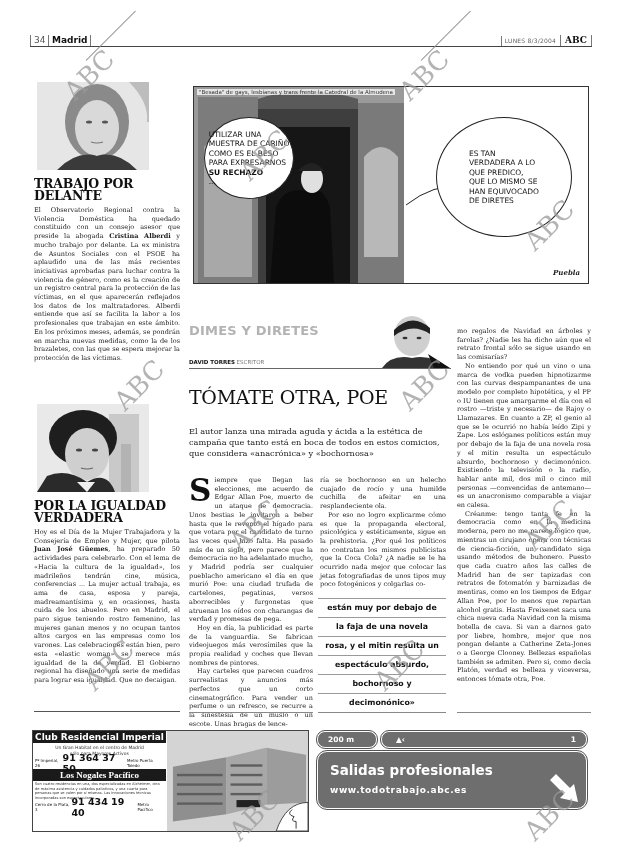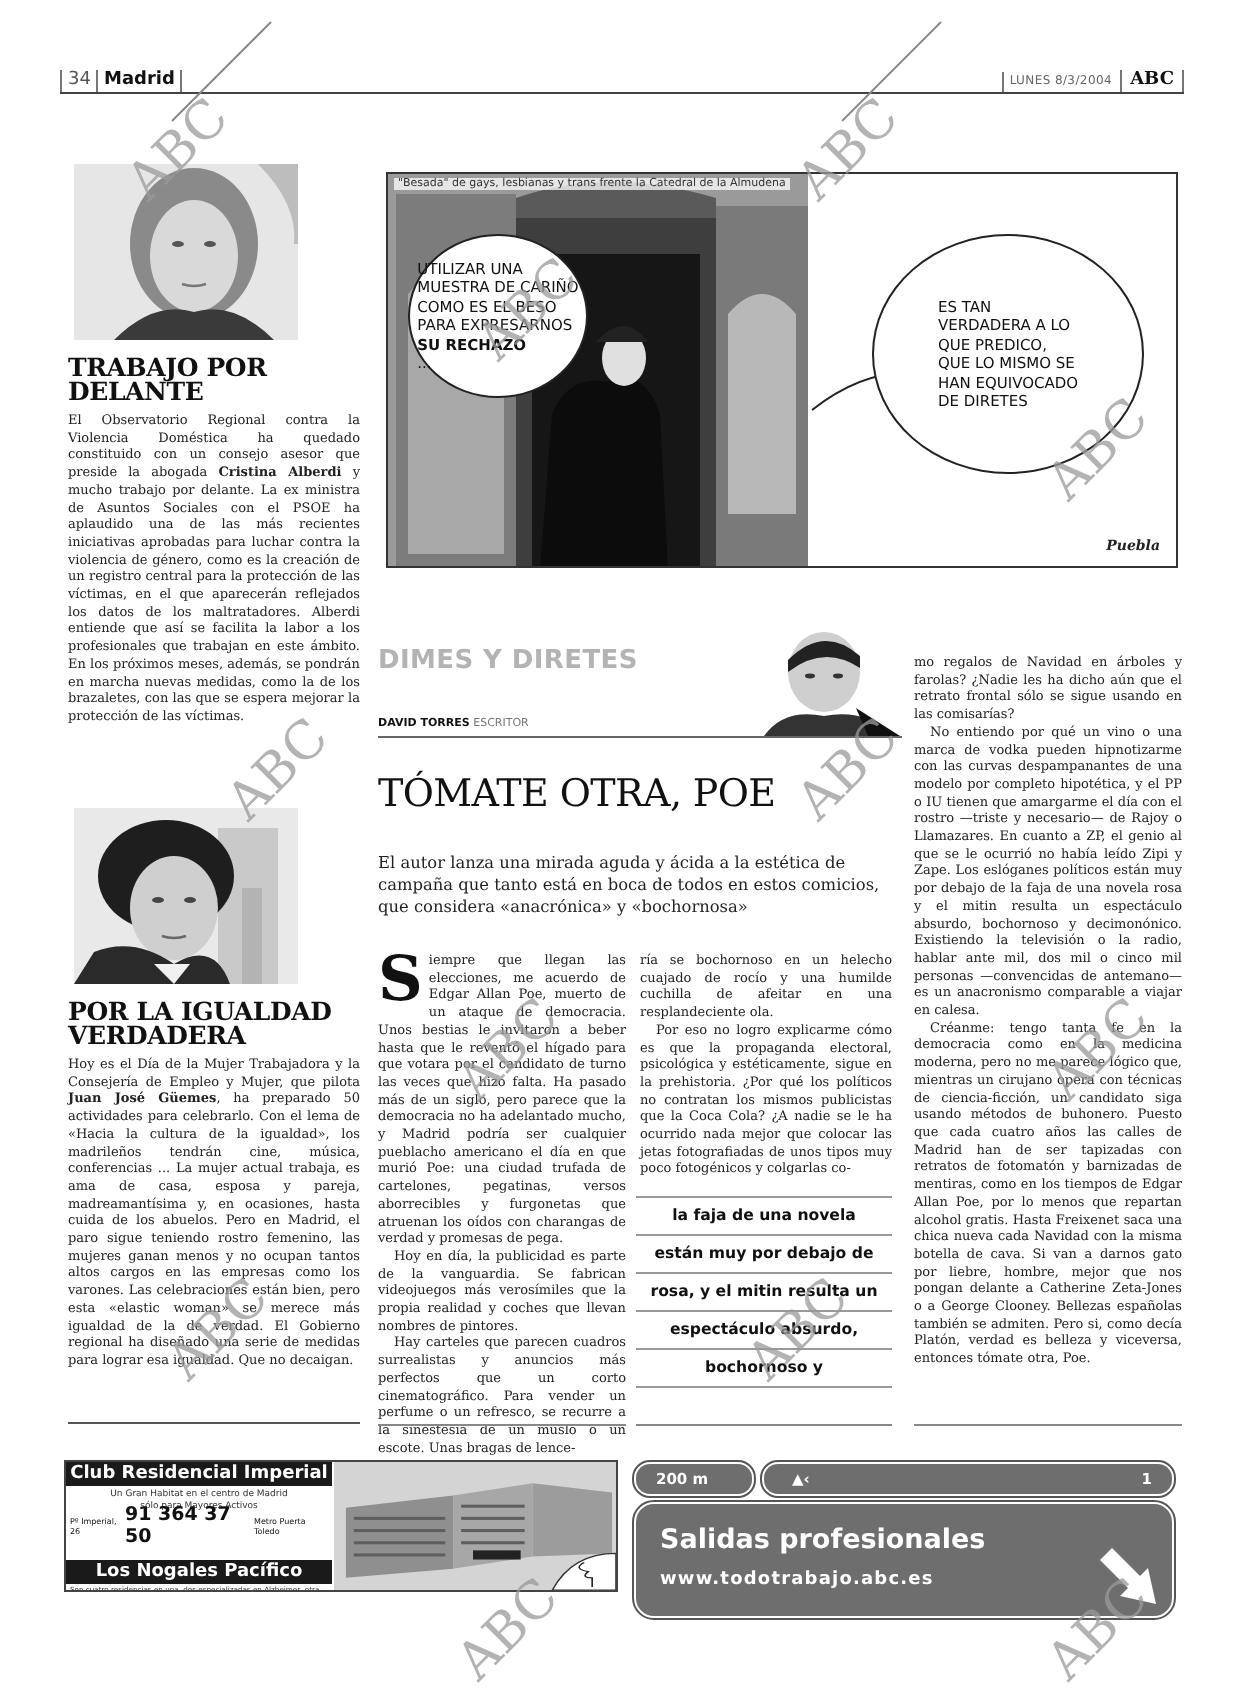--- a/index.html
+++ b/index.html
@@ -40,21 +40,21 @@
   .col { position: absolute; font: 6.5px/8.7px "DejaVu Serif", serif; color: #222; text-align: justify; }
   .col p + p { text-indent: 8px; }
   .dropcap { float: left; font: bold 31px/26px "DejaVu Serif", serif; margin: 1px 3px 0 0; color: #111; }
   .colrule { position: absolute; height: 1px; background: #888; top: 712px; }
 
   .pull { position: absolute; left: 318px; top: 598px; width: 128px; font: bold 7.8px "DejaVu Sans", sans-serif; color: #111; text-align: center; }
   .pull div { border-bottom: 1px solid #999; padding: 3px 0; line-height: 12px; }
   .pull div:first-child { border-top: 1px solid #999; }
 
   
-  .ad1 { position: absolute; left: 32px; top: 730px; width: 277px; height: 66px; border: 1px solid #444; background: #fff; overflow: hidden; }
+  .ad1 { position: absolute; left: 32px; top: 730px; width: 277px; height: 102px; border: 1px solid #444; background: #fff; overflow: hidden; }
   .ad1 .left { position: absolute; left: 0; top: 0; width: 133px; height: 100%; }
   .ad1 .bar { background: #1a1a1a; color: #fff; font: bold 9px "DejaVu Sans", sans-serif; text-align: center; height: 12px; line-height: 12px; }
   .ad1 .small { font: 4.5px/6px "DejaVu Sans", sans-serif; color: #333; text-align: center; }
   .ad1 .phone { font: bold 9.5px "DejaVu Sans", sans-serif; color: #111; display: flex; align-items: center; justify-content: space-between; padding: 0 2px; height: 12px; }
   .ad1 .phone span.s { font: 4px "DejaVu Sans", sans-serif; font-weight: normal; }
   .ad1 .pic { position: absolute; left: 134px; top: 0; right: 0; bottom: 0; background: #cfcfcf; }
 
   .ad2 { position: absolute; left: 317px; top: 731px; width: 270px; height: 84px; }
   .pill { position: absolute; background: #6e6e6e; border: 1.5px solid #fff; outline: 1px solid #555; border-radius: 8px; color: #fff; font: bold 7.5px "DejaVu Sans", sans-serif; }
   .pill.a { left: 0; top: 0; width: 60px; height: 17px; line-height: 15px; padding-left: 10px; }
@@ -182,46 +182,47 @@
   <p>Hoy en día, la publicidad es parte de la vanguardia. Se fabrican videojuegos más verosímiles que la propia realidad y coches que llevan nombres de pintores.</p>
   <p>Hay carteles que parecen cuadros surrealistas y anuncios más perfectos que un corto cinematográfico. Para vender un perfume o un refresco, se recurre a la sinestesia de un muslo o un escote. Unas bragas de lence-</p>
 </div>
 <div class="colrule" style="left:189px;width:124px;"></div>
 
 <div class="col" style="left:320px;top:476px;width:126px;">
   <p>ría se bochornoso en un helecho cuajado de rocío y una humilde cuchilla de afeitar en una resplandeciente ola.</p>
   <p>Por eso no logro explicarme cómo es que la propaganda electoral, psicológica y estéticamente, sigue en la prehistoria. ¿Por qué los políticos no contratan los mismos publicistas que la Coca Cola? ¿A nadie se le ha ocurrido nada mejor que colocar las jetas fotografiadas de unos tipos muy poco fotogénicos y colgarlas co-</p>
 </div>
 <div class="pull">
+  <div>están muy por debajo de</div>
   <div>la faja de una novela</div>
-  <div>están muy por debajo de</div>
   <div>rosa, y el mitin resulta un</div>
   <div>espectáculo absurdo,</div>
   <div>bochornoso y</div>
+  <div>decimonónico»</div>
 </div>
 <div class="colrule" style="left:318px;width:128px;"></div>
 
 <div class="col" style="left:457px;top:327px;width:134px;">
   <p>mo regalos de Navidad en árboles y farolas? ¿Nadie les ha dicho aún que el retrato frontal sólo se sigue usando en las comisarías?</p>
   <p>No entiendo por qué un vino o una marca de vodka pueden hipnotizarme con las curvas despampanantes de una modelo por completo hipotética, y el PP o IU tienen que amargarme el día con el rostro —triste y necesario— de Rajoy o Llamazares. En cuanto a ZP, el genio al que se le ocurrió no había leído Zipi y Zape. Los eslóganes políticos están muy por debajo de la faja de una novela rosa y el mitin resulta un espectáculo absurdo, bochornoso y decimonónico. Existiendo la televisión o la radio, hablar ante mil, dos mil o cinco mil personas —convencidas de antemano— es un anacronismo comparable a viajar en calesa.</p>
   <p>Créanme: tengo tanta fe en la democracia como en la medicina moderna, pero no me parece lógico que, mientras un cirujano opera con técnicas de ciencia-ficción, un candidato siga usando métodos de buhonero. Puesto que cada cuatro años las calles de Madrid han de ser tapizadas con retratos de fotomatón y barnizadas de mentiras, como en los tiempos de Edgar Allan Poe, por lo menos que repartan alcohol gratis. Hasta Freixenet saca una chica nueva cada Navidad con la misma botella de cava. Si van a darnos gato por liebre, hombre, mejor que nos pongan delante a Catherine Zeta-Jones o a George Clooney. Bellezas españolas también se admiten. Pero si, como decía Platón, verdad es belleza y viceversa, entonces tómate otra, Poe.</p>
 </div>
 <div class="colrule" style="left:457px;width:134px;"></div>
 
 <div class="ad1">
   <div class="left">
     <div class="bar">Club Residencial Imperial</div>
     <div class="small" style="margin-top:2px;">Un Gran Habitat en el centro de Madrid</div>
     <div class="small">sólo para Mayores Activos</div>
     <div class="phone">
       <span class="s">Pº Imperial, 26</span>
       <span>91 364 37 50</span>
       <span class="s">Metro Puerta Toledo</span>
     </div>
-    <div class="bar" style="margin-top:11px;">Los Nogales Pacífico</div>
+    <div class="bar" style="margin-top:0;font-family:Liberation Serif, serif;">Los Nogales Pacífico</div>
     <div class="small" style="font-size:3.6px;line-height:4.6px;text-align:left;padding:1px 2px;">Son cuatro residencias en una, dos especializadas en Alzheimer, otra de máxima asistencia y cuidados paliativos, y una cuarta para personas que se valen por sí mismas. Las innovaciones técnicas incorporadas son espectaculares.</div>
     <div class="phone">
       <span class="s">Cerro de la Plata, 3</span>
       <span>91 434 19 40</span>
       <span class="s">Metro Pacífico</span>
     </div>
   </div>
   <div class="pic">
     <svg viewBox="0 0 142 84" width="100%" height="100%" preserveAspectRatio="none">
       <rect width="142" height="84" fill="#d4d4d4"></rect>

